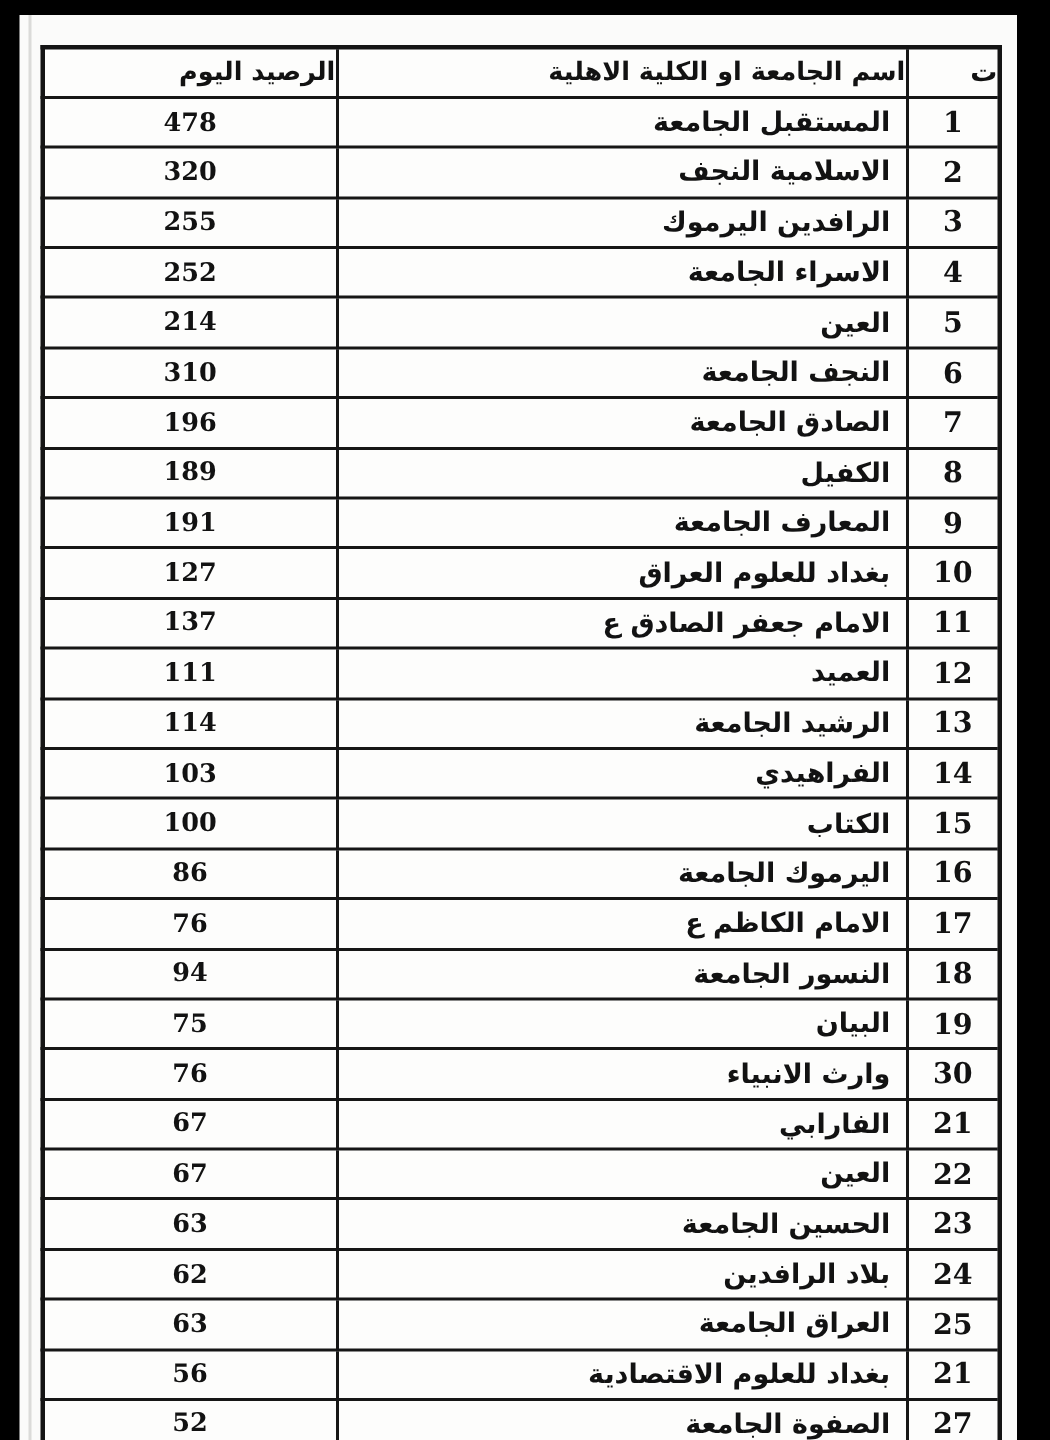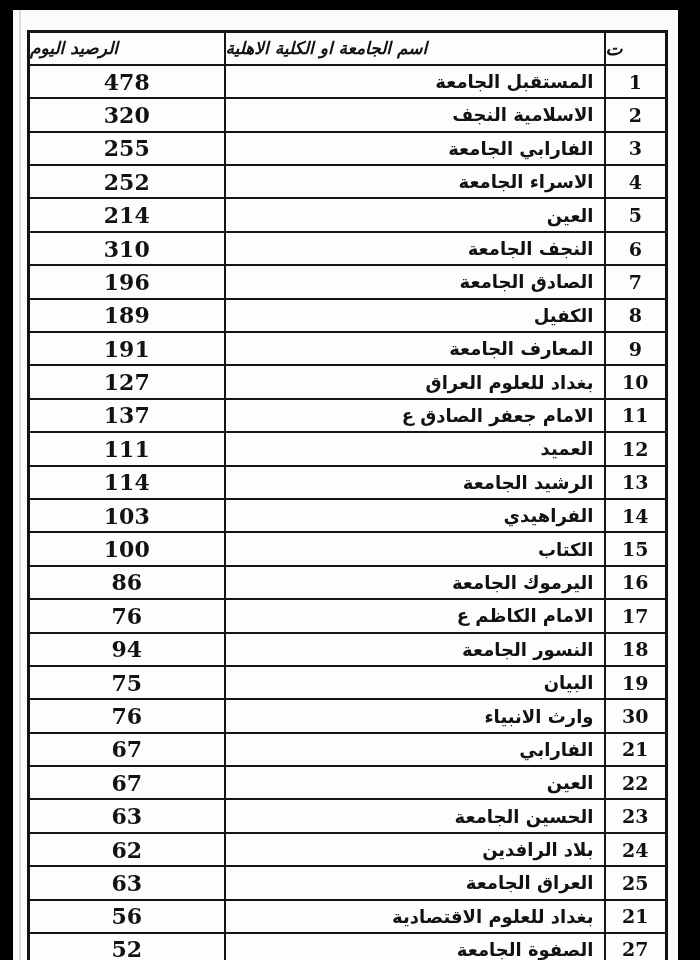--- a/index.html
+++ b/index.html
@@ -46,43 +46,42 @@
   .uni-table th,
   .uni-table td {
     border: 2px solid #161616;
     padding: 0;
     vertical-align: middle;
     overflow: hidden;
     white-space: nowrap;
   }
   .uni-table th {
     font-weight: bold;
-    text-align: left;
+    text-align: right;
     font-size: 17px;
-    font-style: italic;
   }
   th.h-index { font-size: 18px; }
   td.cell-index {
     text-align: center;
     font-family: "DejaVu Serif", serif;
     font-weight: bold;
     font-size: 19px;
   }
   td.cell-name {
     text-align: right;
     padding-right: 10px;
     font-weight: bold;
     font-size: 18px;
     margin-top: 46px;
   }
   td.cell-balance {
     text-align: center;
     font-family: "DejaVu Serif", serif;
     font-weight: bold;
-    font-size: 22px;
+    font-size: 17px;
   }
 </style>
 </head>
 <body>
 
 <div class="bar bar-top"></div>
 <div class="bar bar-left"></div>
 <div class="bar bar-right"></div>
 <div class="scan-line"></div>
 
@@ -105,21 +104,21 @@
         <td class="cell-name">المستقبل الجامعة</td>
         <td class="cell-balance">478</td>
       </tr>
       <tr>
         <td class="cell-index">2</td>
         <td class="cell-name">الاسلامية النجف</td>
         <td class="cell-balance">320</td>
       </tr>
       <tr>
         <td class="cell-index">3</td>
-        <td class="cell-name">الفارابي الجامعة</td>
+        <td class="cell-name">الرافدين اليرموك</td>
         <td class="cell-balance">255</td>
       </tr>
       <tr>
         <td class="cell-index">4</td>
         <td class="cell-name">الاسراء الجامعة</td>
         <td class="cell-balance">252</td>
       </tr>
       <tr>
         <td class="cell-index">5</td>
         <td class="cell-name">العين</td>

